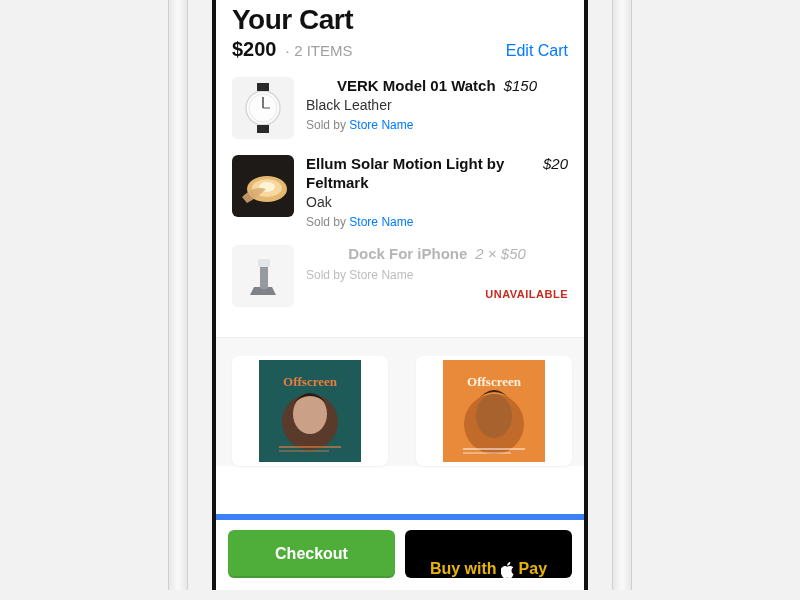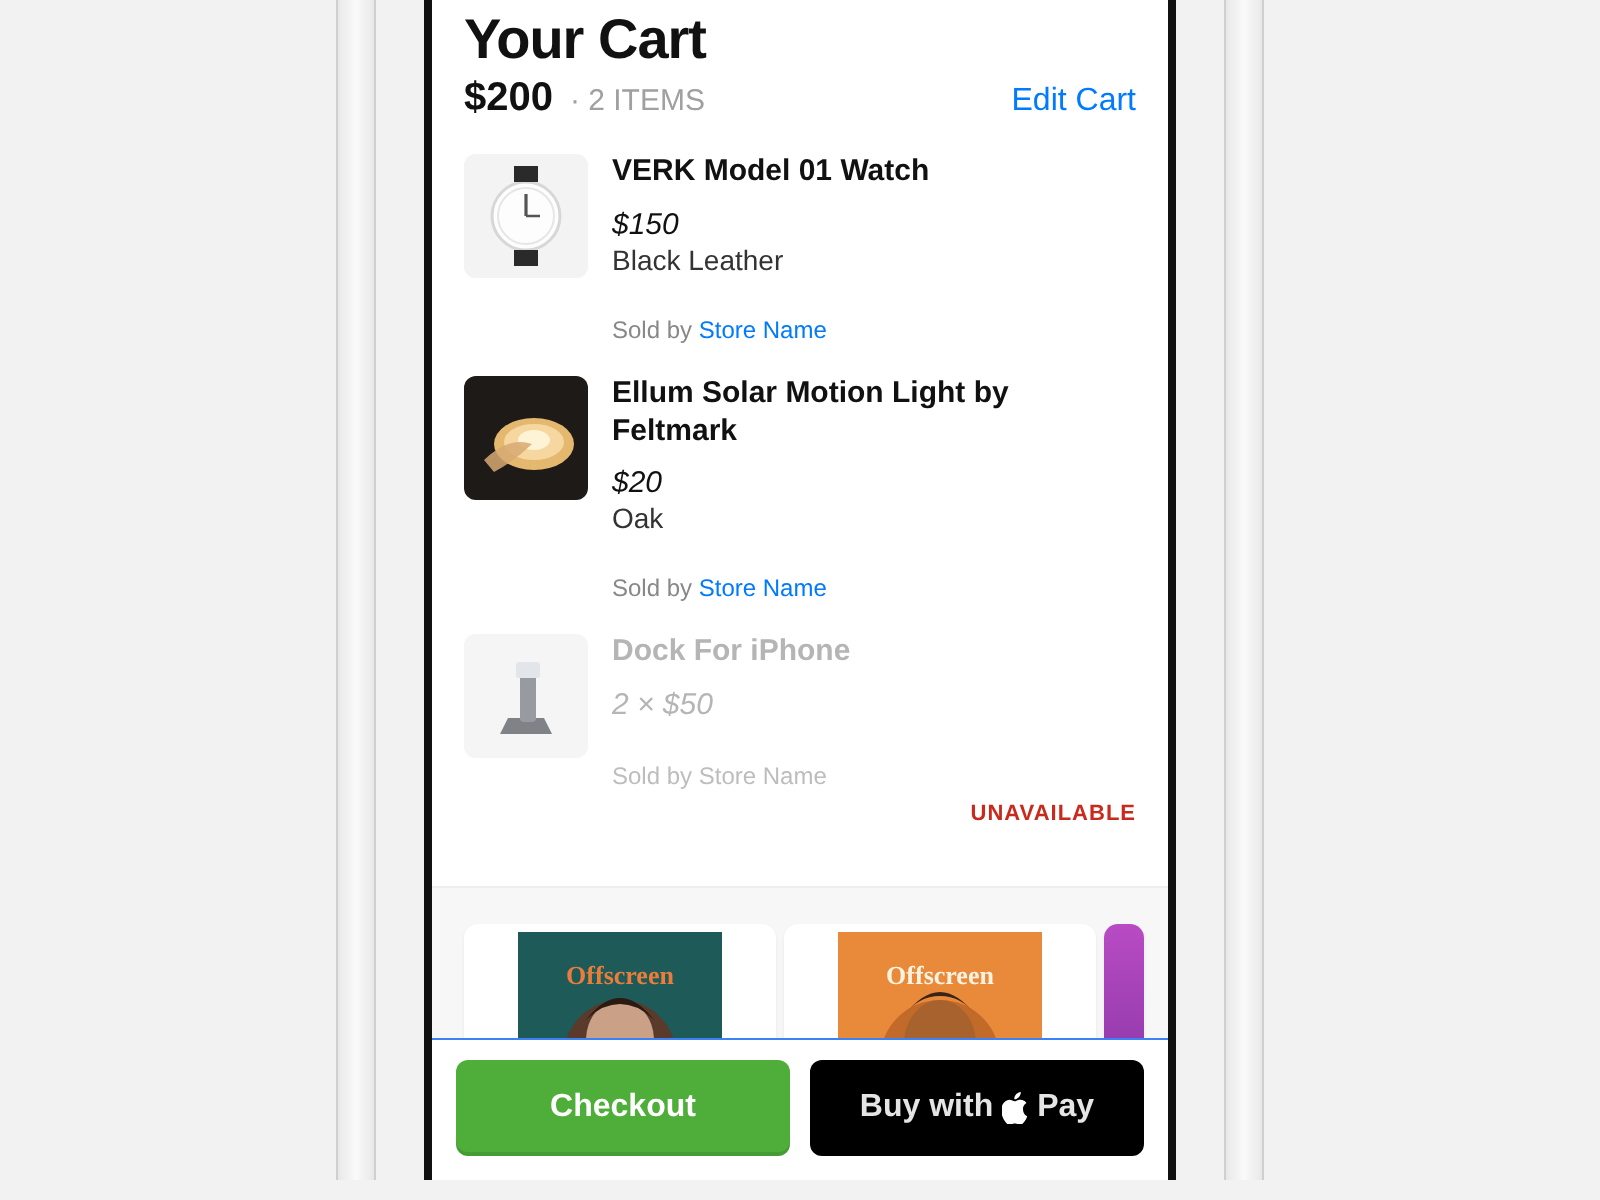--- a/index.html
+++ b/index.html
@@ -97,23 +97,22 @@
       justify-content: center;
       overflow: hidden;
     }
     .thumb svg { width: 100%; height: 100%; }
     .item-body {
       flex: 1;
       min-width: 0;
     }
     .item-top {
       display: flex;
-      justify-content: flex-end;
+      justify-content: center;
       gap: 8px;
-      flex-direction: column;
     }
     .item-name {
       font-size: 15px;
       font-weight: 700;
       color: #111;
       line-height: 1.25;
     }
     .item-name.dim { color: #b5b5b5; }
     .item-price {
       font-size: 15px;
@@ -124,21 +123,21 @@
     }
     .item-price.dim { color: #b5b5b5; }
     .item-variant {
       font-size: 14px;
       color: #333;
       margin-top: 1px;
     }
     .item-sold {
       font-size: 12px;
       color: #888;
-      margin-top: 20px;
+      margin-top: 5px;
     }
     .item-sold .link { color: #007aff; }
     .item-sold.dim { color: #bdbdbd; }
     .unavail {
       color: #c82a1d;
       font-size: 11px;
       font-weight: 700;
       letter-spacing: 0.5px;
       text-align: right;
       margin-top: 6px;
@@ -149,21 +148,21 @@
       padding: 18px 16px 0;
     }
     .saved-title {
       font-size: 17px;
       font-weight: 800;
       color: #111;
       margin-bottom: 14px;
     }
     .saved-row {
       display: flex;
-      gap: 4px;
+      gap: 28px;
     }
     .saved-card {
       width: 156px;
       height: 110px;
       background: #fff;
       border-radius: 7px;
       box-shadow: 0 1px 2px rgba(0,0,0,0.06);
       display: flex;
       align-items: center;
       justify-content: center;
@@ -173,41 +172,42 @@
     .saved-card svg { width: 102px; height: 102px; }
     .saved-card.peek {
       width: 20px;
       background: linear-gradient(180deg, #b94bc4, #7a2f9e);
     }
     .bottom-bar {
       background: #fff;
       padding: 10px 12px 12px;
       display: flex;
       gap: 10px;
-      border-top: 1px solid #3b82f6;
+      border-top: 6px solid #3b82f6;
     }
     .btn {
       flex: 1;
       height: 48px;
       border-radius: 6px;
       display: flex;
       align-items: center;
       justify-content: center;
       font-size: 16px;
       font-weight: 700;
       gap: 4px;
     }
     .btn.checkout {
       background: #4fae3a;
       color: #fff;
       box-shadow: inset 0 -2px 0 rgba(0,0,0,0.1);
     }
     .btn.applepay {
       background: #000;
-      color: #e5e5e5;
+      color: #eab308;
+      align-items: flex-end;
     }
     .apple-logo {
       display: inline-block;
       width: 14px;
       height: 16px;
     }
   </style>
 </head>
 <body>
 

